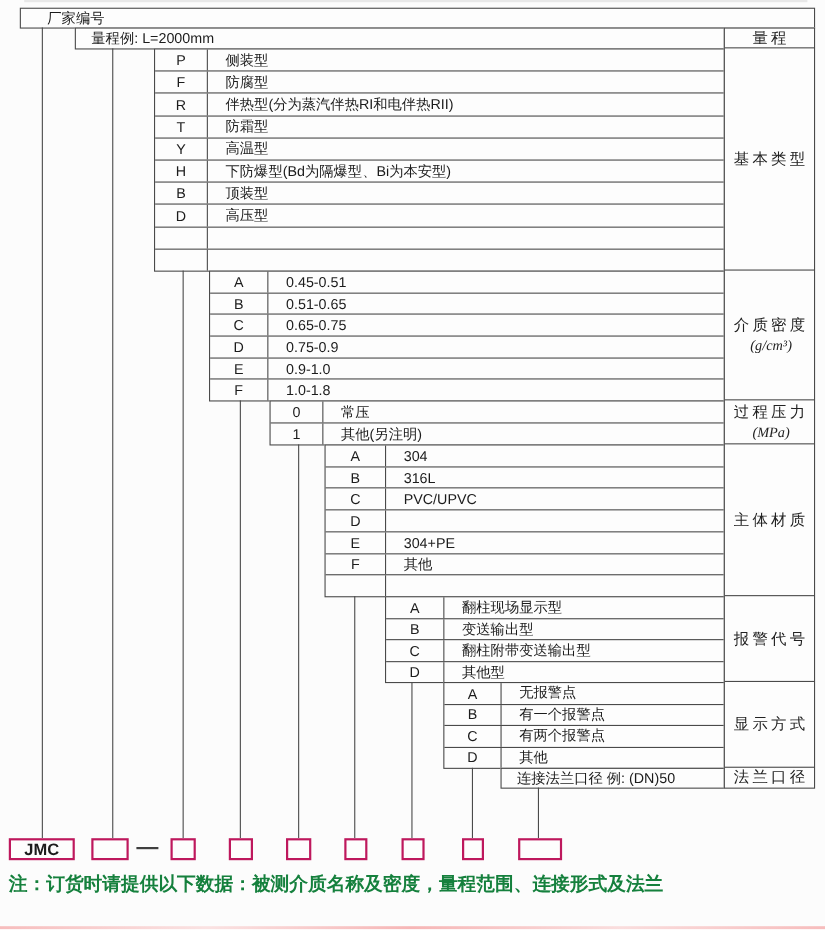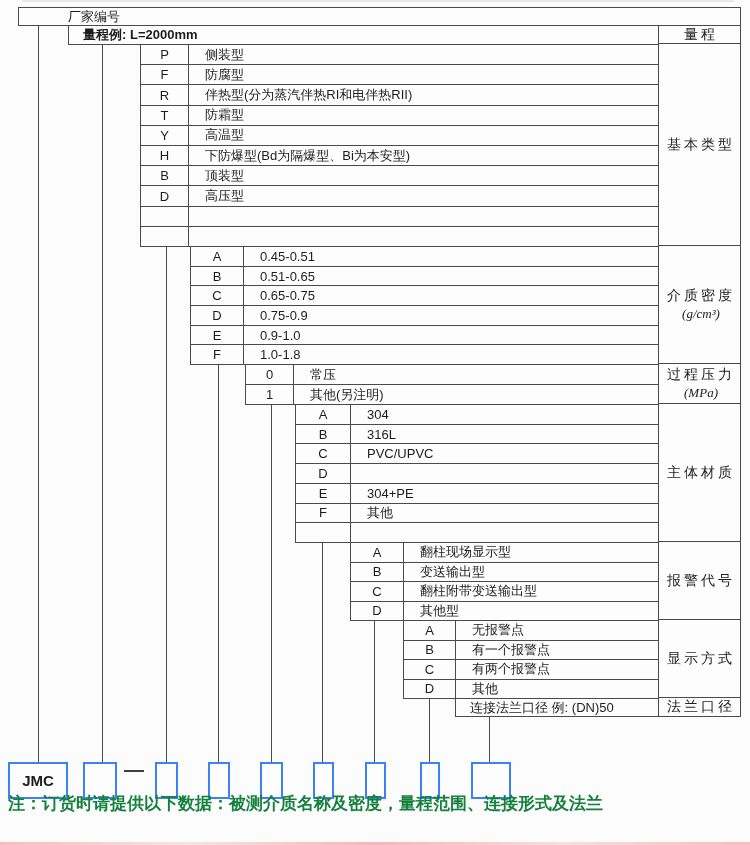--- a/index.html
+++ b/index.html
@@ -16,40 +16,40 @@
         font-size:13px;flex:0 0 auto;box-sizing:border-box;}
   .desc{flex:1 1 auto;display:flex;align-items:center;padding-left:16px;font-size:13px;white-space:nowrap;overflow:hidden;}
   .lcol{position:absolute;left:658px;top:25px;width:83px;height:692px;box-sizing:border-box;
         border:1px solid var(--ln);display:flex;flex-direction:column;background:#fdfdfd;}
   .lcell{box-sizing:border-box;border-bottom:1px solid var(--ln);display:flex;flex-direction:column;
          align-items:center;justify-content:center;font-family:"Liberation Serif", serif;
          font-size:14px;letter-spacing:3px;padding-left:3px;color:#222;}
   .lcell:last-child{border-bottom:none;}
   .lcell .sub{font-size:13px;letter-spacing:0;padding-left:0;margin-top:1px;font-style:italic;}
   .vline{position:absolute;width:1px;background:var(--ln);}
-  .bbox{position:absolute;top:762px;height:37px;box-sizing:border-box;border:2px solid #3b82f6;background:#fdfdfd;}
+  .bbox{position:absolute;top:762px;height:20px;box-sizing:border-box;border:2px solid #be185d;background:#fdfdfd;}
   .jmc{display:flex;align-items:center;justify-content:center;font-weight:bold;font-size:15px;}
   .dash{position:absolute;left:124px;top:770px;width:20px;height:2px;background:#3f3f3f;}
   .note{position:absolute;left:8px;top:790px;width:740px;color:#15803d;font-weight:bold;
         font-size:17px;line-height:27px;white-space:nowrap;}
   .topline{position:absolute;left:22px;top:0;width:712px;height:2px;background:#e8e8e8;}
   .artifact{position:absolute;left:0;top:842px;width:750px;height:3px;
         background:linear-gradient(90deg, rgba(232,0,0,.25), rgba(232,0,0,.10) 25%, rgba(232,0,0,.28) 50%, rgba(232,0,0,.12) 75%, rgba(232,0,0,.25));}
 </style>
 </head>
 <body>
 
 <div class="stage">
 
   <div class="topline"></div>
 
-  <div class="toprow" style="left:18px;top:7px;width:723px;height:19px;padding-left:49px;">
+  <div class="toprow" style="left:18px;top:7px;width:723px;height:19px;padding-left:24px;">
     <span>厂家编号</span>
   </div>
-  <div class="toprow" style="left:68px;top:25px;width:591px;height:20px;padding-left:14px;font-weight:bold;">
+  <div class="toprow" style="left:68px;top:25px;width:591px;height:20px;padding-left:14px;">
     <span>量程例: L=2000mm</span>
   </div>
 
   <div class="blk" style="left:140px;top:44px;width:519px;height:203px;">
     <div class="trow">
         <div class="code" style="width:48px">P</div>
         <div class="desc">侧装型</div>
       </div>
     <div class="trow">
         <div class="code" style="width:48px">F</div>

